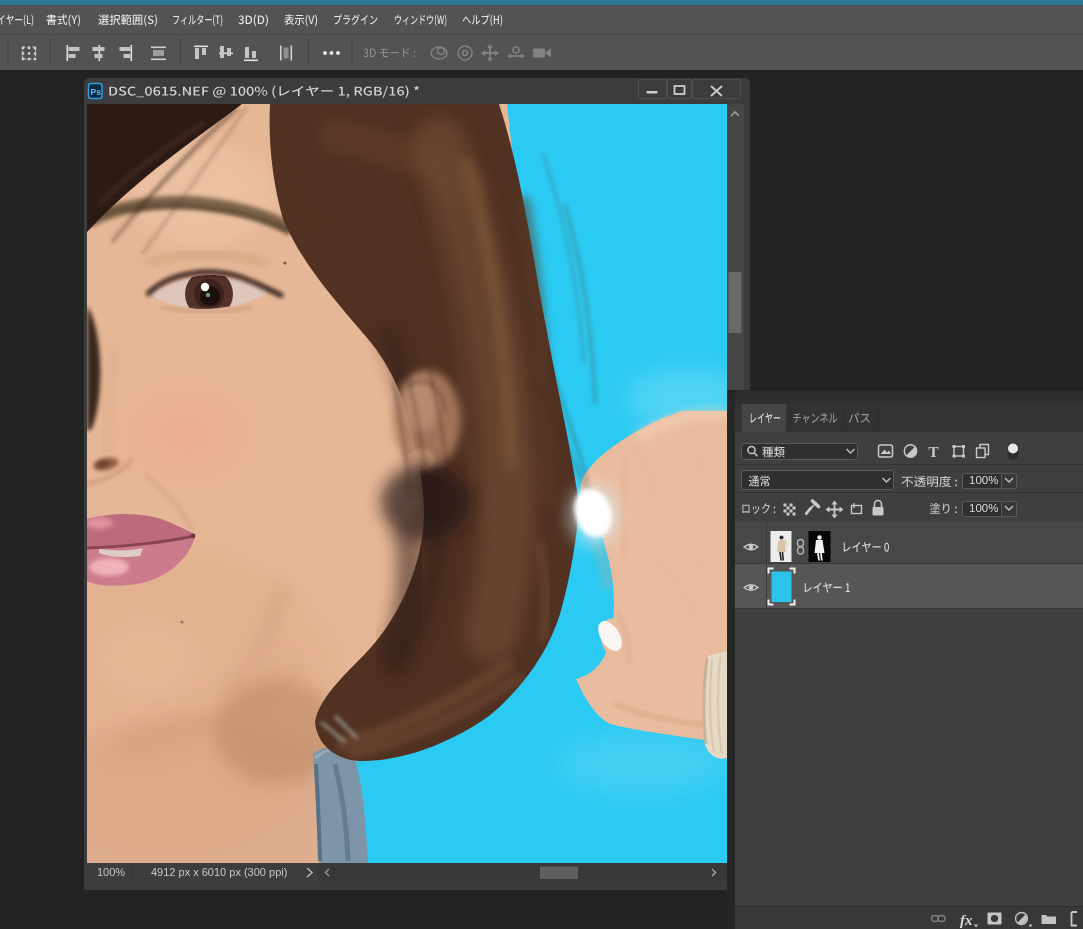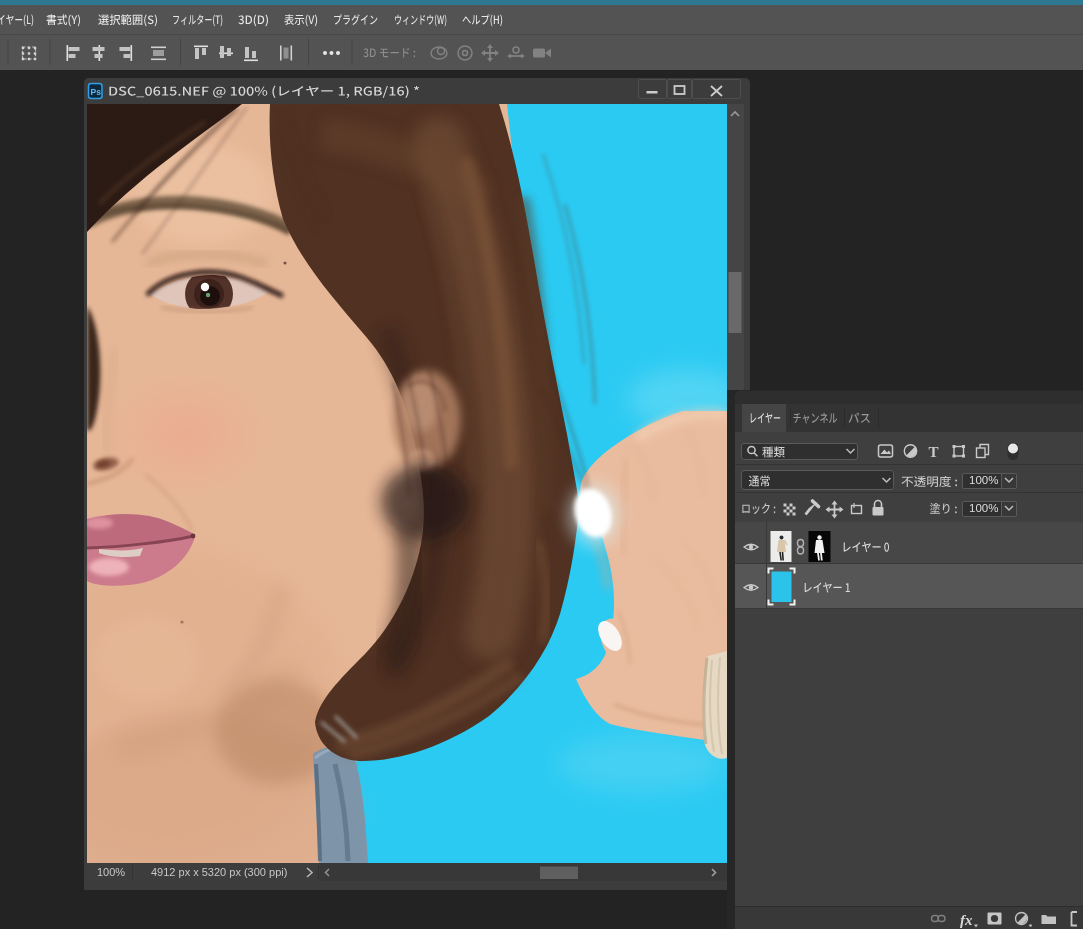--- a/index.html
+++ b/index.html
@@ -146,21 +146,21 @@
 <path d="M620,554 C616,590 616,618 619,640" stroke="#b8a88c" stroke-width="3" fill="none" opacity="0.7"></path>
 </svg>
 
 <div class="abs" style="left:726.5px;top:104px;width:17.5px;height:759px;background:#454545"></div>
 
 <div class="abs" style="left:87px;top:863px;width:657px;height:18px;background:#3d3d3d;"></div>
 <div class="abs" style="left:320px;top:863px;width:424px;height:18px;background:#383838;"></div>
 <div class="abs" style="left:131.5px;top:865px;width:1px;height:14px;background:#333333"></div>
 <div class="abs" style="left:318px;top:865px;width:1px;height:14px;background:#333333"></div>
 <div class="abs" style="left:97px;top:866px;font-size:11px;color:#c8c8c8">100%</div>
-<div class="abs" style="left:151px;top:866px;font-size:11px;color:#c8c8c8">4912 px x 5320 px (300 ppi)</div>
+<div class="abs" style="left:151px;top:866px;font-size:11px;color:#c8c8c8">4912 px x 6010 px (300 ppi)</div>
 
 <div class="abs" style="left:638px;top:79px;width:28.5px;height:19.5px;border:1px solid #4e4e4e;border-radius:2px"></div>
 <div class="abs" style="left:666.5px;top:79px;width:25.5px;height:19.5px;border:1px solid #4e4e4e;border-radius:2px"></div>
 <div class="abs" style="left:692px;top:79px;width:49px;height:19.5px;border:1px solid #4e4e4e;border-radius:2px"></div>
 
 <div class="abs" style="left:727px;top:390px;width:356px;height:539px;background:#262626"></div>
 <div class="abs" style="left:735px;top:391px;width:348px;height:538px;background:#3f3f3f;border-radius:6px 0 0 0"></div>
 <div class="abs" style="left:735px;top:391px;width:348px;height:12.5px;background:#2e2e2e;border-radius:6px 0 0 0"></div>
 <div class="abs" style="left:735px;top:403.5px;width:348px;height:28.5px;background:#333333"></div>
 <div class="abs" style="left:742px;top:403.5px;width:44px;height:28.5px;background:#454545"></div>

